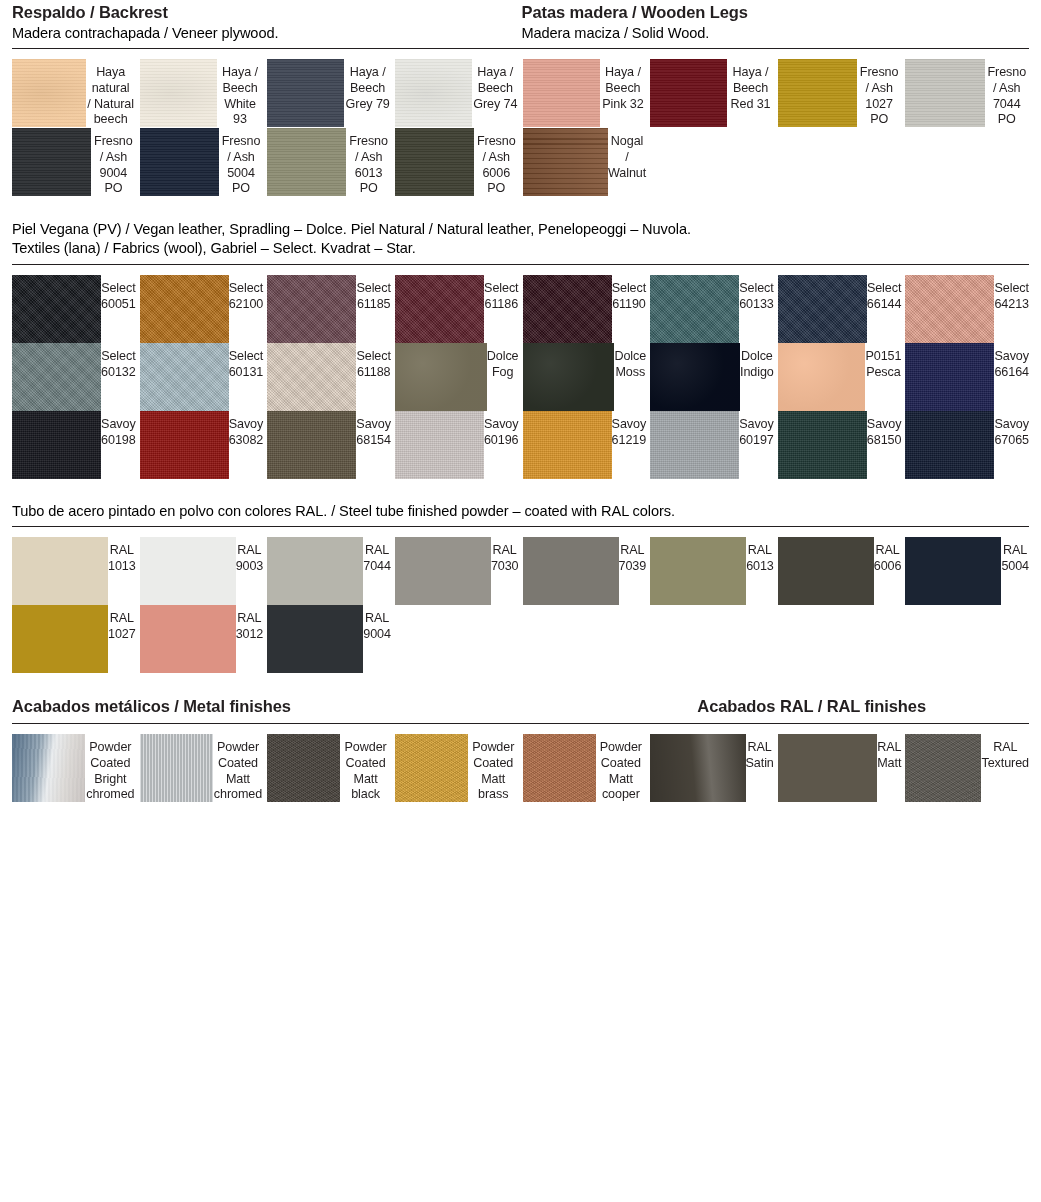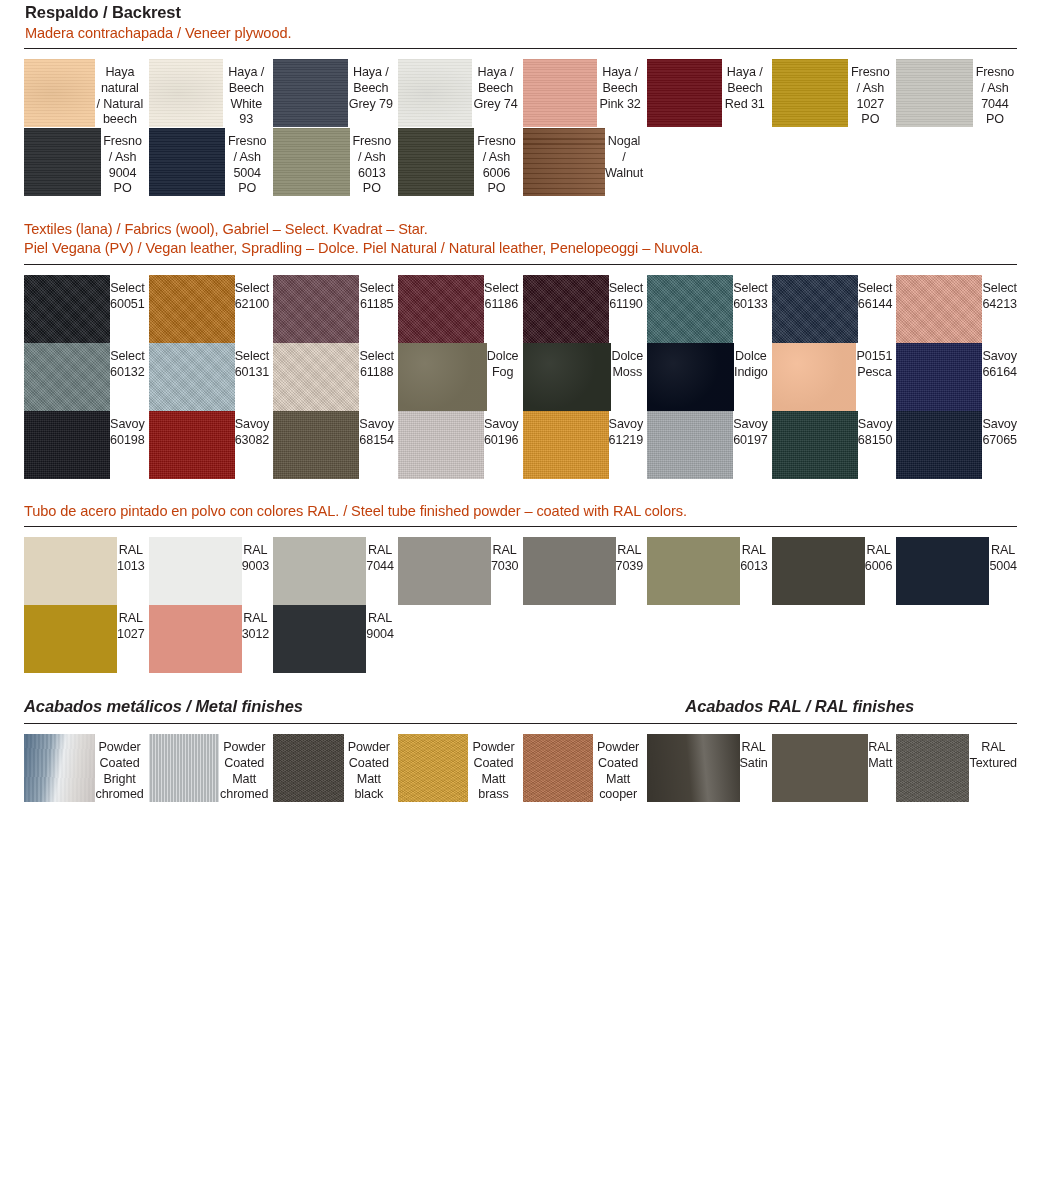--- a/index.html
+++ b/index.html
@@ -4,50 +4,50 @@
 <style>
   * { box-sizing: border-box; margin: 0; padding: 0; }
   html, body {
     width: 1041px;
     height: 1202px;
     background: #ffffff;
     font-family: "Liberation Sans", sans-serif;
     color: #231f20;
     overflow: hidden;
   }
-  .page { position: relative; width: 1041px; height: 888px; padding: 0 24px; }
+  .page { position: relative; width: 1041px; height: 888px; padding: 0 12px; }
 
   
   .section-head { padding-top: 2px; }
   .sec-title {
     font-size: 16.5px;
     font-weight: bold;
     letter-spacing: -0.1px;
     line-height: 1.32;
     color: #231f20;
   }
   .sec-sub {
     font-size: 14.6px;
     font-weight: normal;
     line-height: 1.33;
-    color: #c2410c;
+    color: #000000;
     letter-spacing: -0.1px;
   }
   .rule {
     border-top: 1.3px solid #231f20;
     margin-top: 5px;
   }
 
   
   .head-row { display: flex; }
   .head-row > div { width: 50%; }
   .head-row > div:last-child { padding-left: 1px; }
 
   
-  .head-split { display: flex; justify-content: space-between; align-items: flex-end; font-style: italic; }
+  .head-split { display: flex; justify-content: space-between; align-items: flex-end; }
   .head-split .right { padding-right: 103px; margin-left: 28px; }
 
   
   .grid {
     display: grid;
     grid-template-columns: repeat(8, 1fr);
     column-gap: 4px;
     row-gap: 0px;
   }
   .cell { display: flex; flex-direction: row; }
@@ -130,20 +130,24 @@
 </head>
 <body>
 
 <div class="page">
 
   <div class="section-head head-row">
     <div>
       <div class="sec-title">Respaldo / Backrest</div>
       <div class="sec-sub">Madera contrachapada / Veneer plywood.</div>
     </div>
+    <div>
+      <div class="sec-title">Patas madera / Wooden Legs</div>
+      <div class="sec-sub">Madera maciza / Solid Wood.</div>
+    </div>
   </div>
   <div class="rule"></div>
 
   <div class="grid blk" id="wood-grid">
       <div class="cell">
         <div class="sw tex-ply" style="background: rgb(242, 200, 154);"></div>
         <div class="cap">Haya natural
 / Natural beech</div>
       </div>
       <div class="cell">
@@ -202,22 +206,22 @@
 6006 PO</div>
       </div>
       <div class="cell">
         <div class="sw tex-walnut" style="background: rgb(123, 76, 45);"></div>
         <div class="cap">Nogal
 / Walnut</div>
       </div>
     </div>
 
   <div class="section-head sec-gap">
+    <div class="sec-sub">Piel Vegana (PV) / Vegan leather, Spradling – Dolce. Piel Natural / Natural leather, Penelopeoggi – Nuvola.</div>
     <div class="sec-sub">Textiles (lana) / Fabrics (wool), Gabriel – Select. Kvadrat – Star.</div>
-    <div class="sec-sub">Piel Vegana (PV) / Vegan leather, Spradling – Dolce. Piel Natural / Natural leather, Penelopeoggi – Nuvola.</div>
   </div>
   <div class="rule"></div>
 
   <div class="grid blk" id="upholstery-grid">
       <div class="cell">
         <div class="sw tex-weave" style="background: rgb(20, 23, 28);"></div>
         <div class="cap">Select
 60051</div>
       </div>
       <div class="cell">

